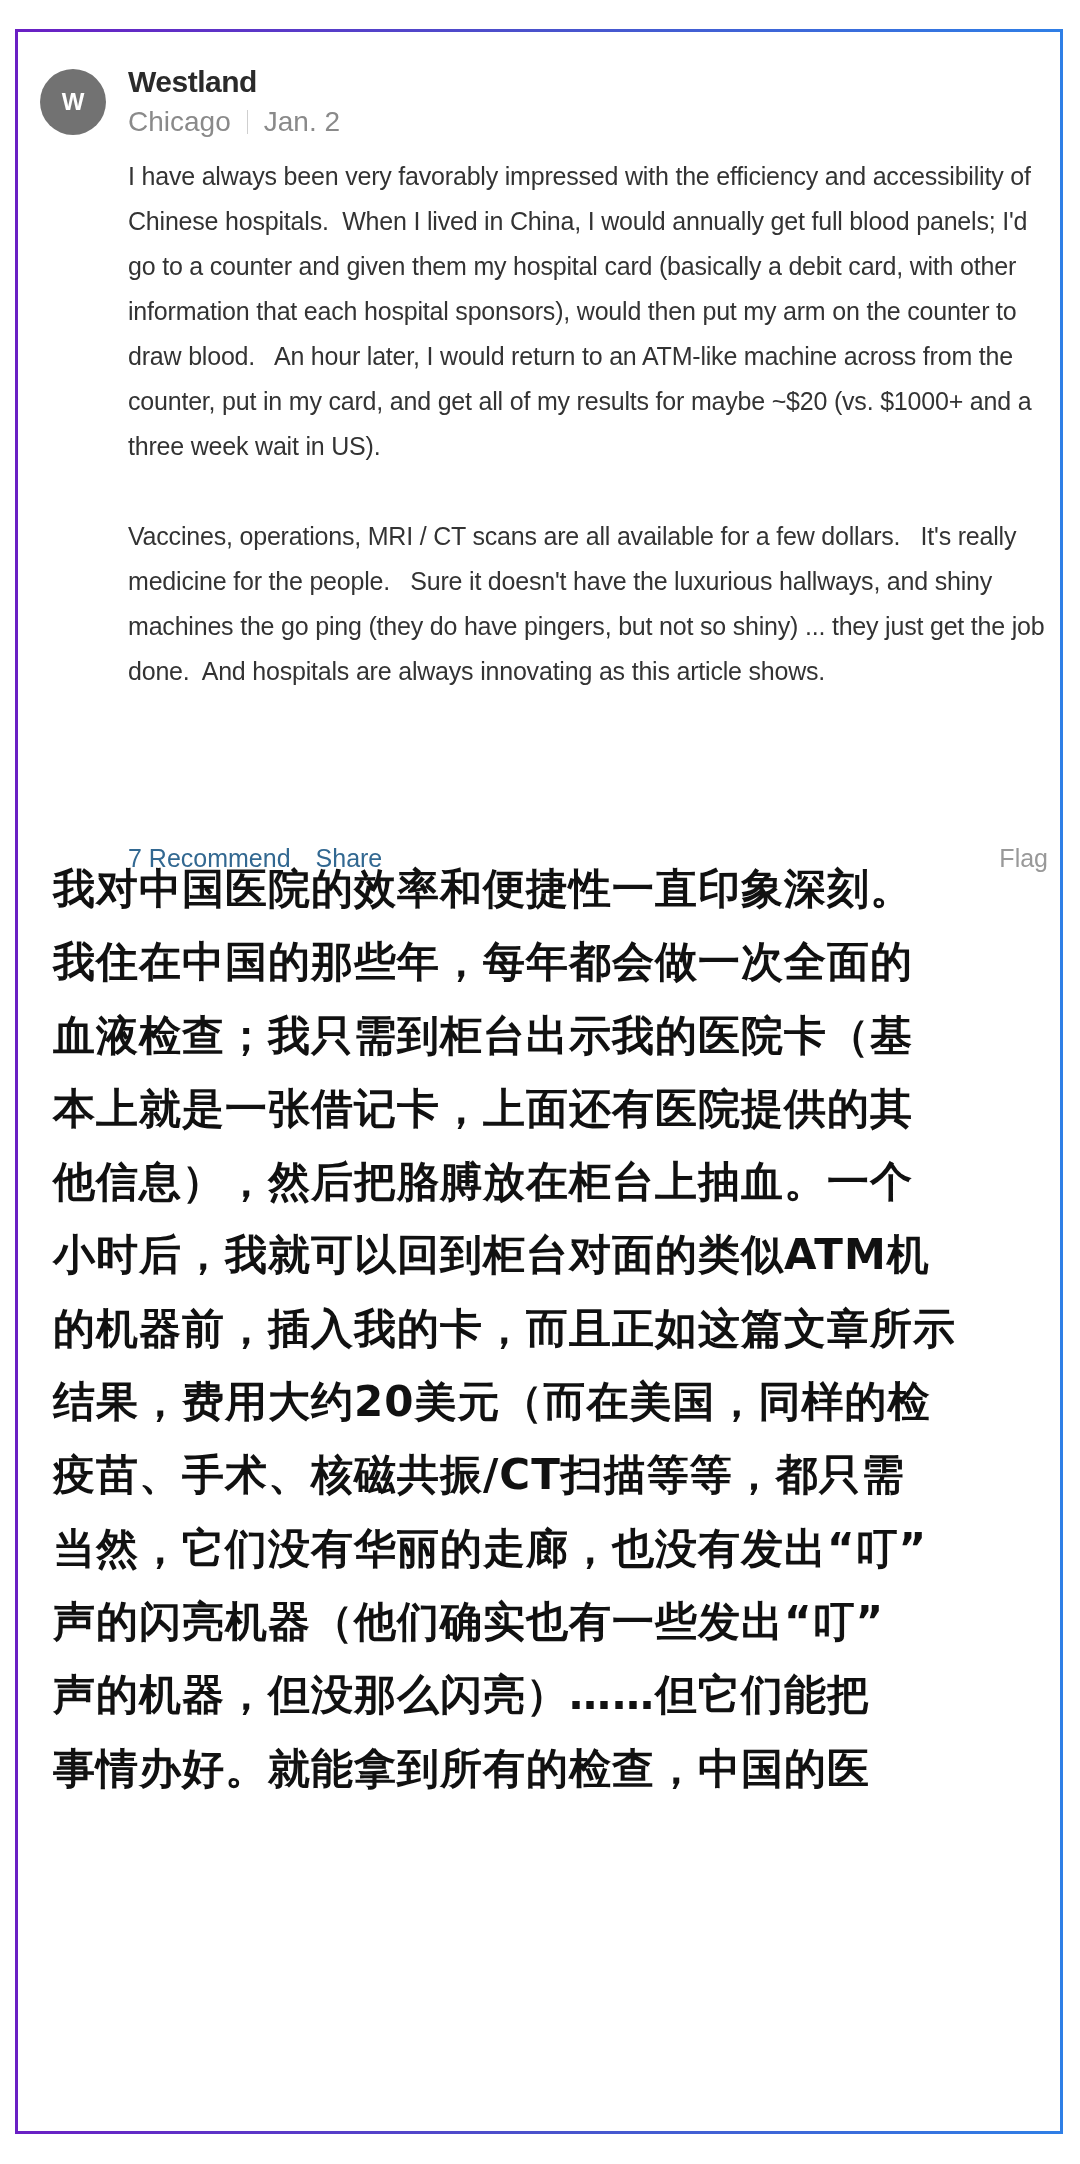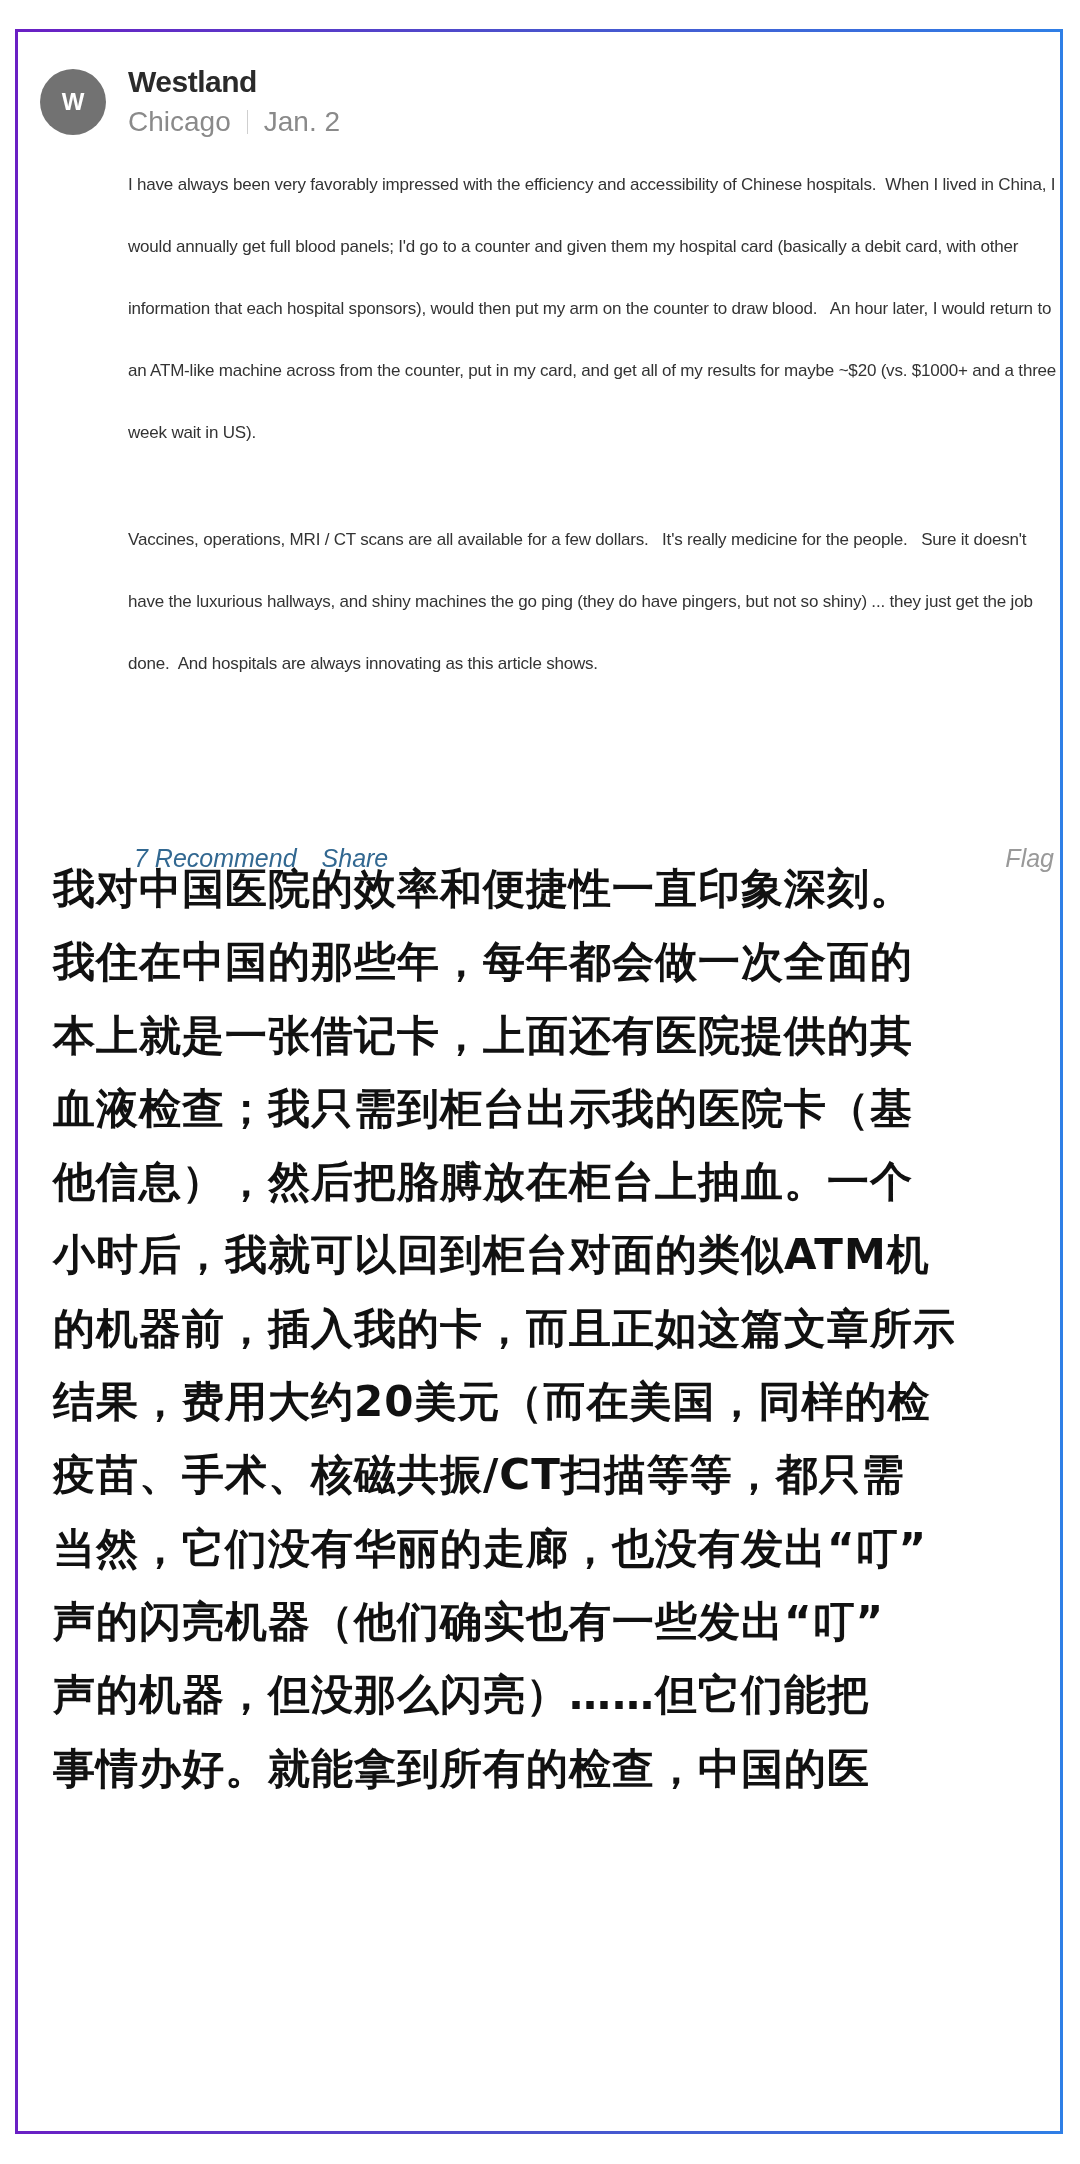--- a/index.html
+++ b/index.html
@@ -77,41 +77,40 @@
       width: 1px;
       height: 24px;
       background: #cfcfcf;
       margin: 0 16px;
     }
     .comment-body {
       position: absolute;
       left: 110px;
       top: 122px;
       width: 930px;
-      font-size: 17px;
-      line-height: 62px;
+      font-size: 25px;
+      line-height: 45px;
       color: #333333;
       letter-spacing: -0.2px;
     }
     .comment-body p {
       margin: 0;
       white-space: pre-wrap;
     }
     .comment-body p + p {
       margin-top: 45px;
     }
     .actions {
       position: absolute;
-      left: 116px;
+      left: 110px;
       top: 806px;
       width: 920px;
       height: 40px;
       font-size: 25px;
       line-height: 40px;
-      font-style: italic;
     }
     .action-link {
       color: #326891;
       cursor: pointer;
       margin-right: 18px;
     }
     .flag {
       position: absolute;
       right: 0;
       top: 0;
@@ -170,22 +169,22 @@
         <span class="flag">Flag</span>
       </div>
     </div>
 
   </div>
 </div>
 
 <div class="translation" id="translation">
     <span class="line"><span>我对中国医院的效率和便捷性一直印象深刻。</span></span>
     <span class="line"><span>我住在中国的那些年，每年都会做一次全面的</span></span>
+    <span class="line"><span>血液检查；我只需到柜台出示我的医院卡（基</span></span>
     <span class="line"><span>本上就是一张借记卡，上面还有医院提供的其</span></span>
-    <span class="line"><span>血液检查；我只需到柜台出示我的医院卡（基</span></span>
     <span class="line"><span>他信息），然后把胳膊放在柜台上抽血。一个</span></span>
     <span class="line"><span>小时后，我就可以回到柜台对面的类似ATM机</span></span>
     <span class="line"><span>的机器前，插入我的卡，而且正如这篇文章所示</span></span>
     <span class="line"><span>结果，费用大约20美元（而在美国，同样的检</span></span>
     <span class="line"><span>疫苗、手术、核磁共振/CT扫描等等，都只需</span></span>
     <span class="line"><span>当然，它们没有华丽的走廊，也没有发出“叮”</span></span>
     <span class="line"><span>声的闪亮机器（他们确实也有一些发出“叮”</span></span>
     <span class="line"><span>声的机器，但没那么闪亮）……但它们能把</span></span>
     <span class="line"><span>事情办好。就能拿到所有的检查，中国的医</span></span>
   </div>

